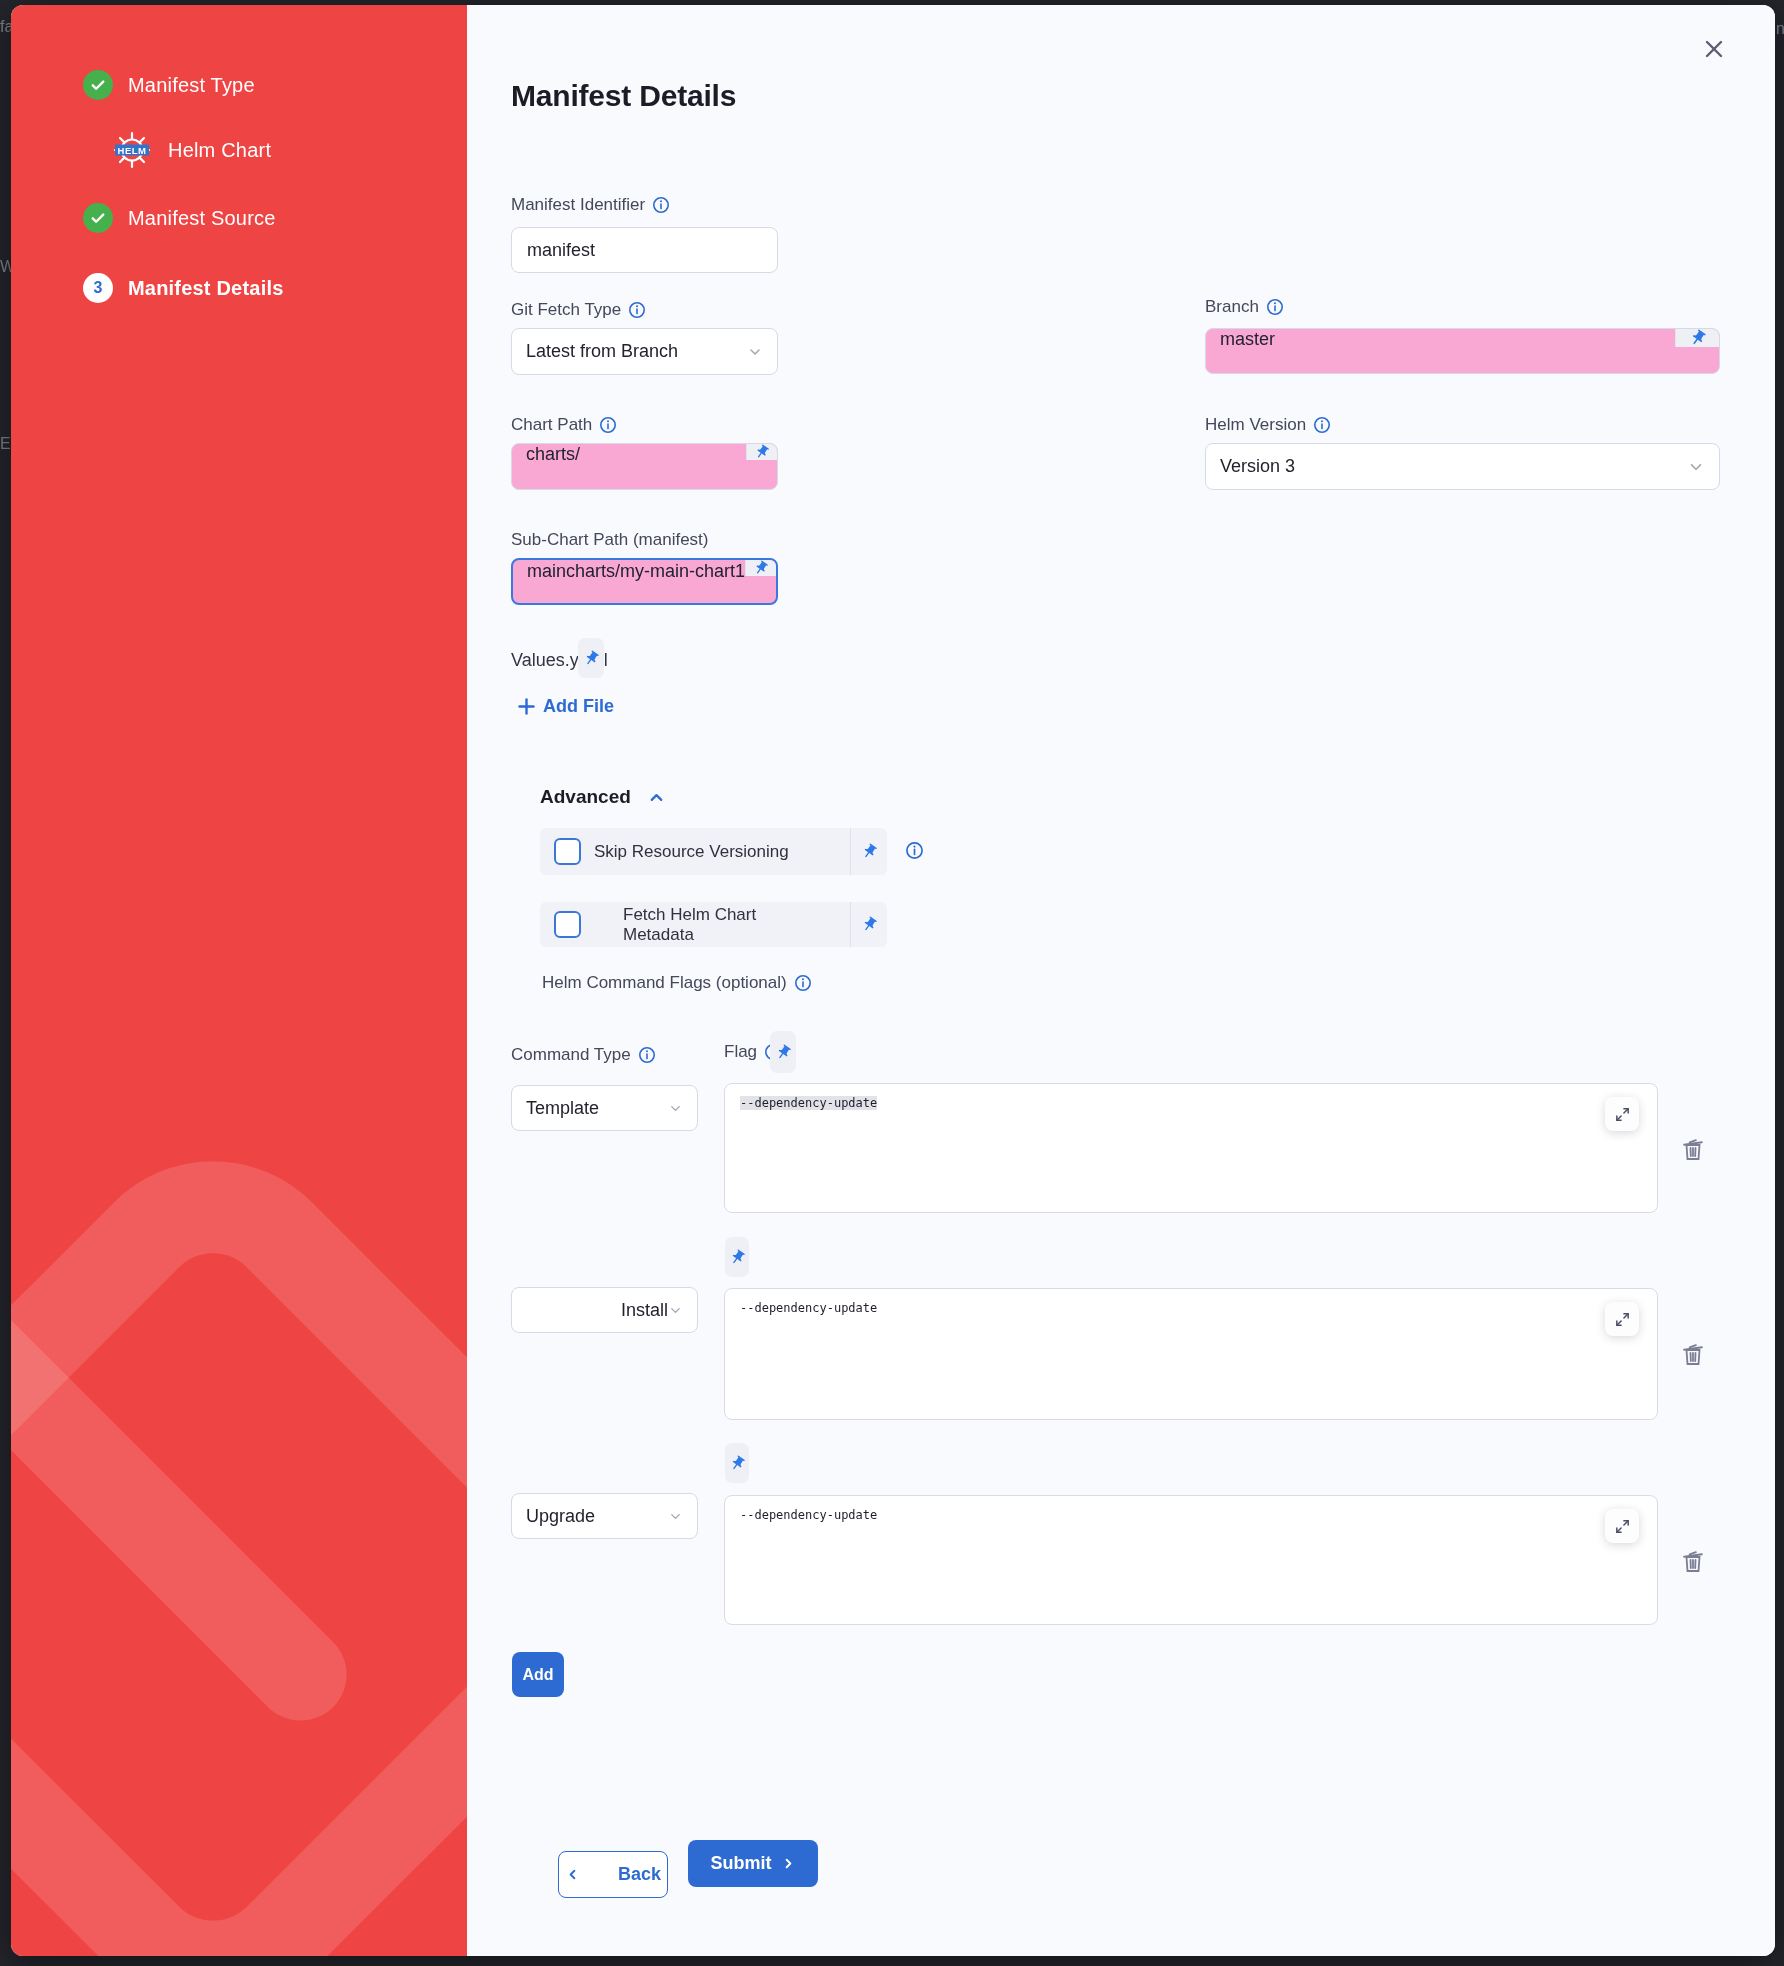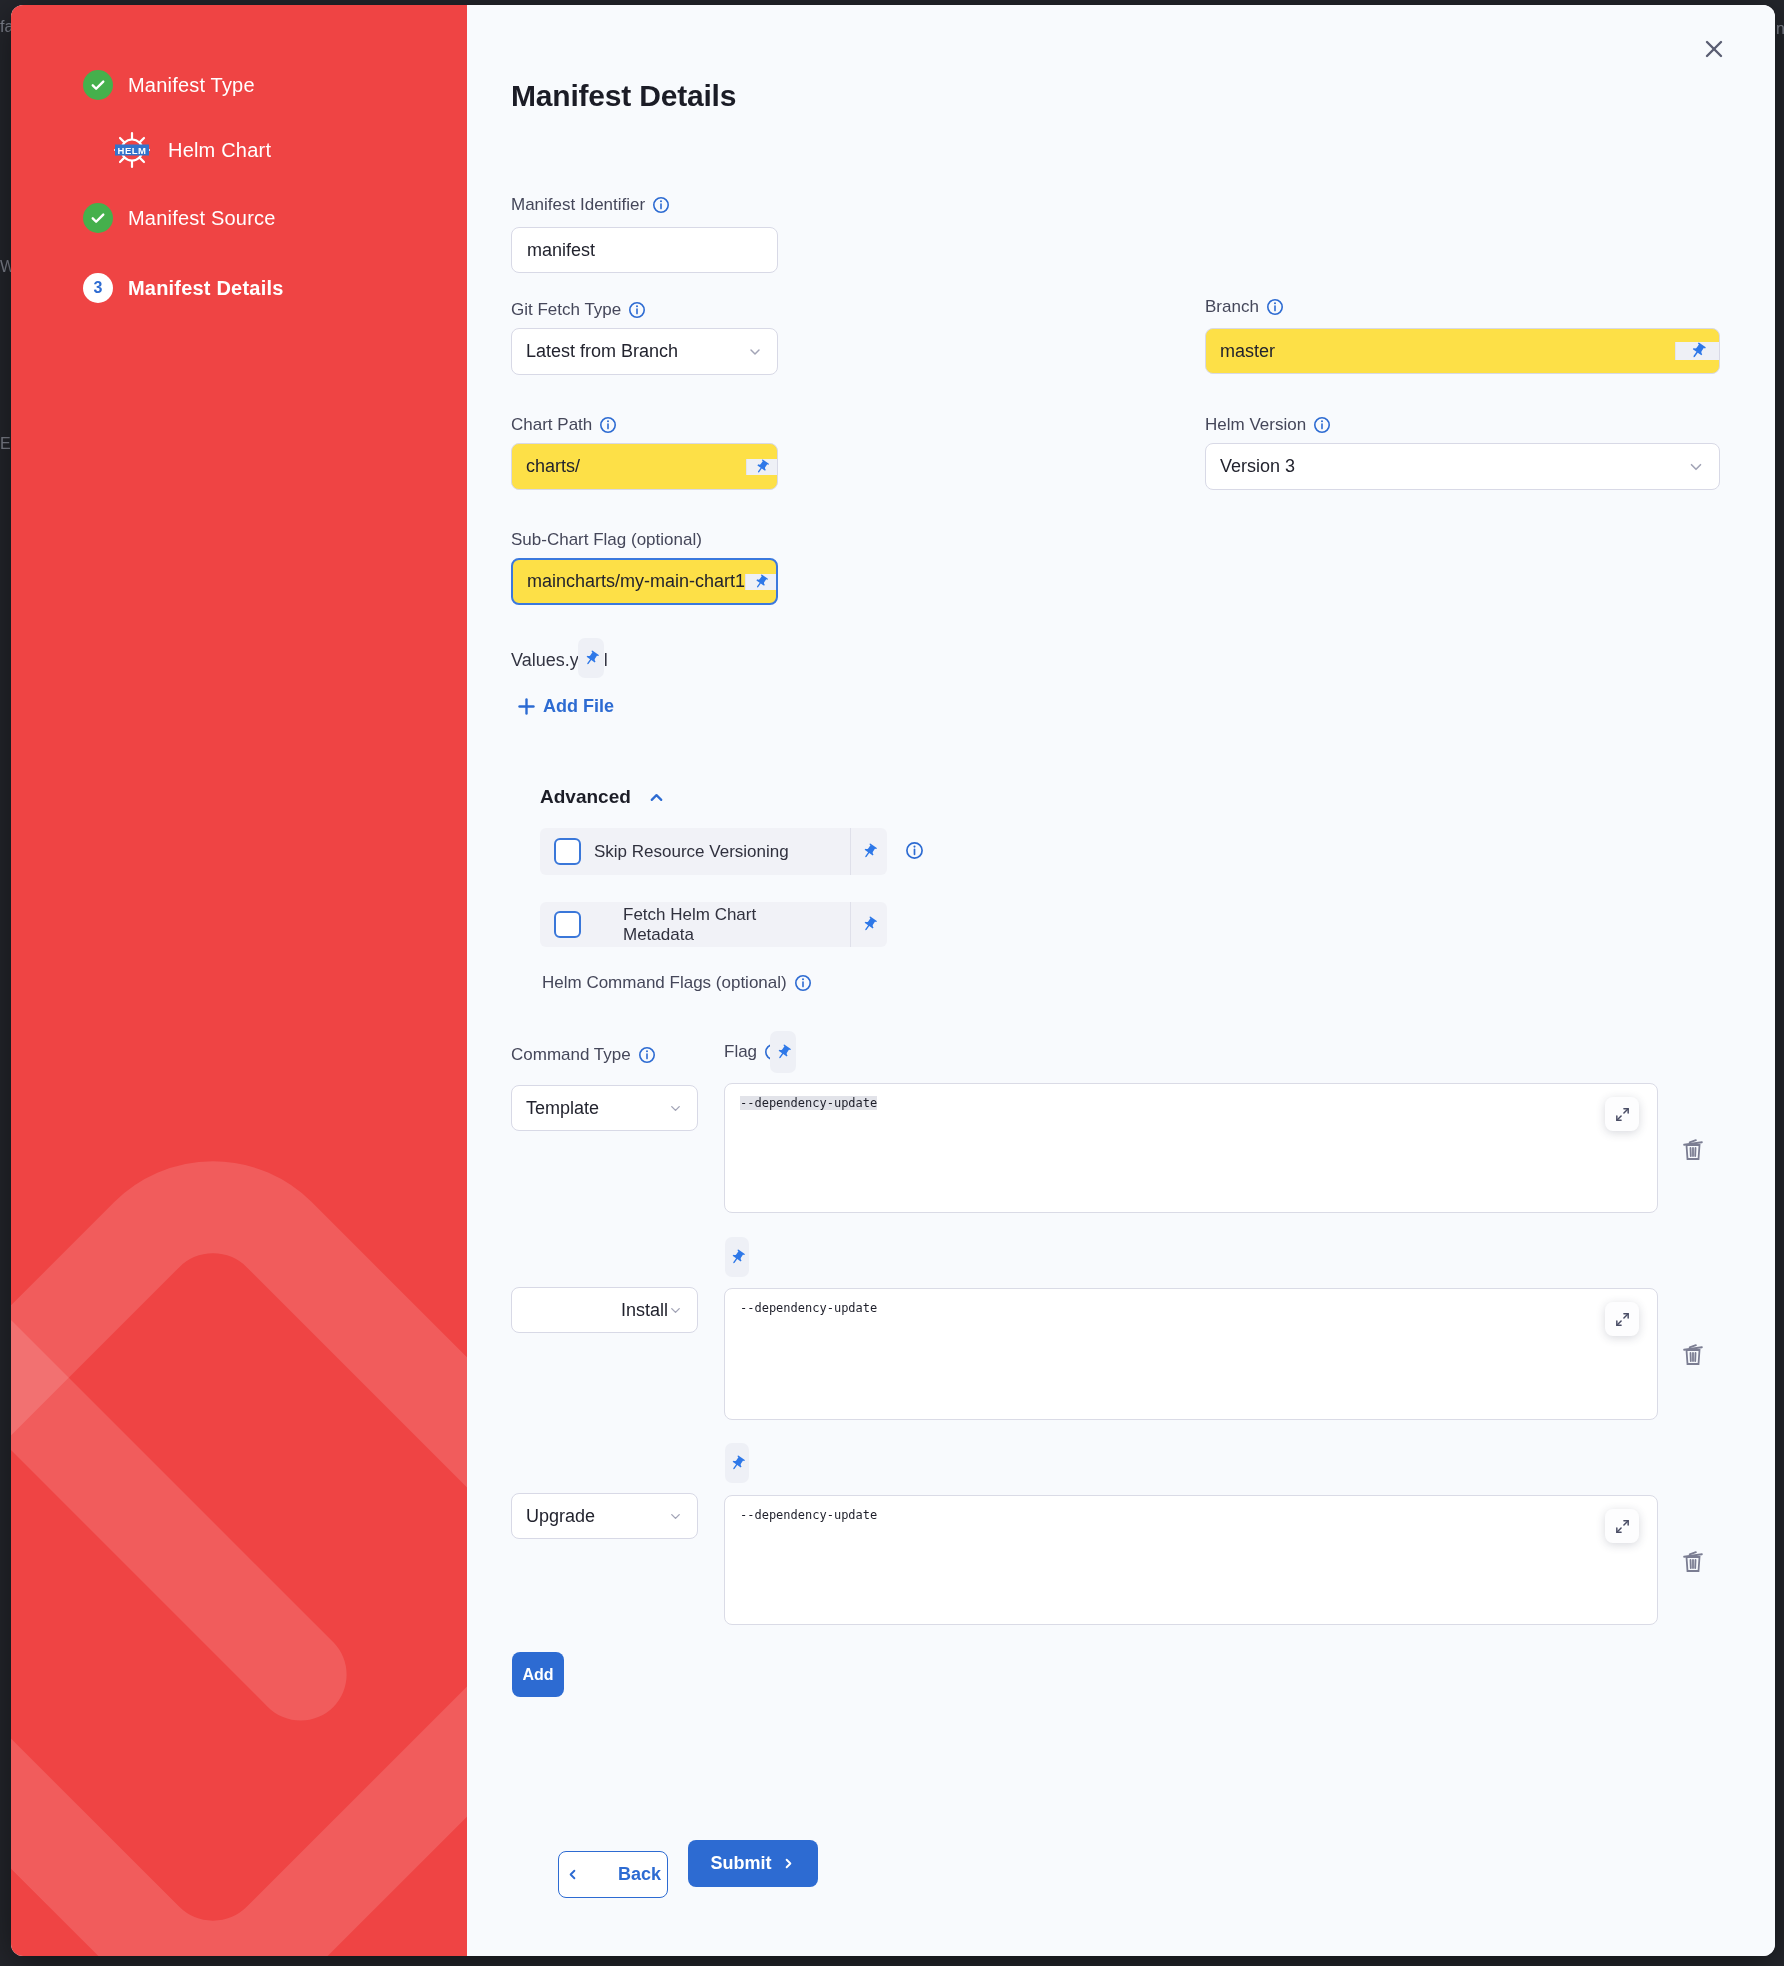--- a/index.html
+++ b/index.html
@@ -21,21 +21,21 @@
   .badge{width:30px;height:30px;border-radius:50%;flex:0 0 auto;display:flex;align-items:center;justify-content:center;}
   .badge.green{background:#45b04c;}
   .badge.num{background:#fff;color:#2d6bd2;font-weight:700;font-size:16px;}
   .watermark-ring{position:absolute;left:-140px;top:1240px;width:500px;height:500px;border:92px solid rgba(255,255,255,.13);border-radius:140px;transform:rotate(45deg);}
   .watermark-bar{position:absolute;left:-190px;top:1444px;width:600px;height:92px;background:rgba(255,255,255,.13);border-radius:46px;transform:rotate(45deg);}
   
   .abs{position:absolute;}
   .title{font-size:30px;font-weight:700;color:#1b1c26;letter-spacing:-.2px;}
   .lbl{display:flex;align-items:center;gap:7px;font-size:17px;color:#45475a;white-space:nowrap;}
   .inp{background:#fff;border:1px solid #d8d9e6;border-radius:8px;display:flex;align-items:center;padding:0 15px;font-size:18px;color:#22232e;box-sizing:border-box;}
-  .grp{display:flex;align-items:center;border:1px solid #d8d9e6;border-radius:8px;background:#fde047;overflow:hidden;box-sizing:border-box;}
+  .grp{display:flex;align-items:flex-start;border:1px solid #d8d9e6;border-radius:8px;background:#f9a8d4;overflow:hidden;box-sizing:border-box;}
   .grp.focus{border:2px solid #3b78dd;}
   .grp .val{flex:1;display:flex;align-items:center;padding:0 14px;font-size:18px;color:#22232e;white-space:nowrap;overflow:hidden;}
   .grp .sfx{flex:0 0 auto;display:flex;align-items:center;justify-content:center;background:#eef0f6;border-left:1px solid #e3e4ee;}
   .selbox{background:#fff;border:1px solid #d8d9e6;border-radius:8px;display:flex;align-items:center;justify-content:space-between;padding:0 14px;font-size:18px;color:#22232e;box-sizing:border-box;cursor:pointer;}
   .pinbtn{background:#eef0f6;border-radius:7px;display:flex;align-items:center;justify-content:center;cursor:pointer;}
   .caret{display:inline-block;width:1.5px;height:22px;background:#1c1d28;margin-left:1px;}
   .link{display:flex;align-items:center;gap:8px;color:#2d6bd2;font-size:18px;font-weight:700;cursor:pointer;}
   .cbrow{background:#f1f2f7;border-radius:6px;display:flex;align-items:center;box-sizing:border-box;}
   .cbrow .box{width:23px;height:23px;background:#fff;border:2px solid #3a77d9;border-radius:6px;margin:0 13px 0 14px;flex:0 0 auto;}
   .cbrow .cl{font-size:17px;color:#30313e;flex:1;}
@@ -189,21 +189,21 @@
         </svg>
     </div>
     <div class="abs selbox" style="left:738px;top:438px;width:515px;height:47px;">
       <span>Version 3</span>
       <svg width="18" height="18" viewBox="0 0 24 24" fill="none" stroke="#a2a4b6" stroke-width="2.2" stroke-linecap="round" stroke-linejoin="round">
           <path d="M6 9l6 6 6-6"></path>
         </svg>
     </div>
 
     <div class="abs lbl" style="left:44px;top:525px;">
-      <span>Sub-Chart Flag (optional)</span>
+      <span>Sub-Chart Path (manifest)</span>
     </div>
     <div class="abs grp focus" style="left:44px;top:553px;width:267px;height:47px;">
       <span class="val">
           <span>maincharts/my-main-chart1/</span>
           <span class="caret"></span>
         </span>
       <span class="sfx" style="width:30px;">
         <svg width="16" height="16" viewBox="0 0 24 24" fill="#2e78e8" style="transform:rotate(35deg);">
             <path d="M16 9V4h1a1 1 0 0 0 0-2H7a1 1 0 0 0 0 2h1v5c0 1.66-1.34 3-3 3v2h5.97v7l1 1 1-1v-7H19v-2c-1.66 0-3-1.34-3-3z"></path>
           </svg>

